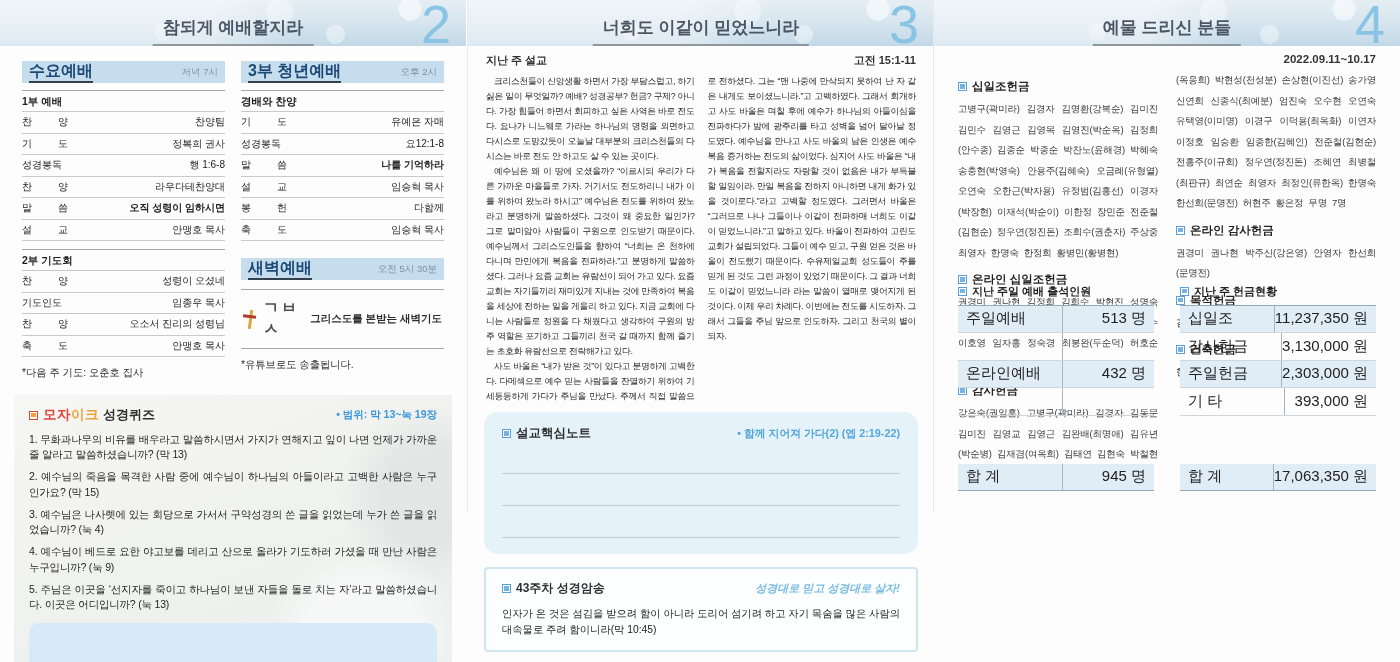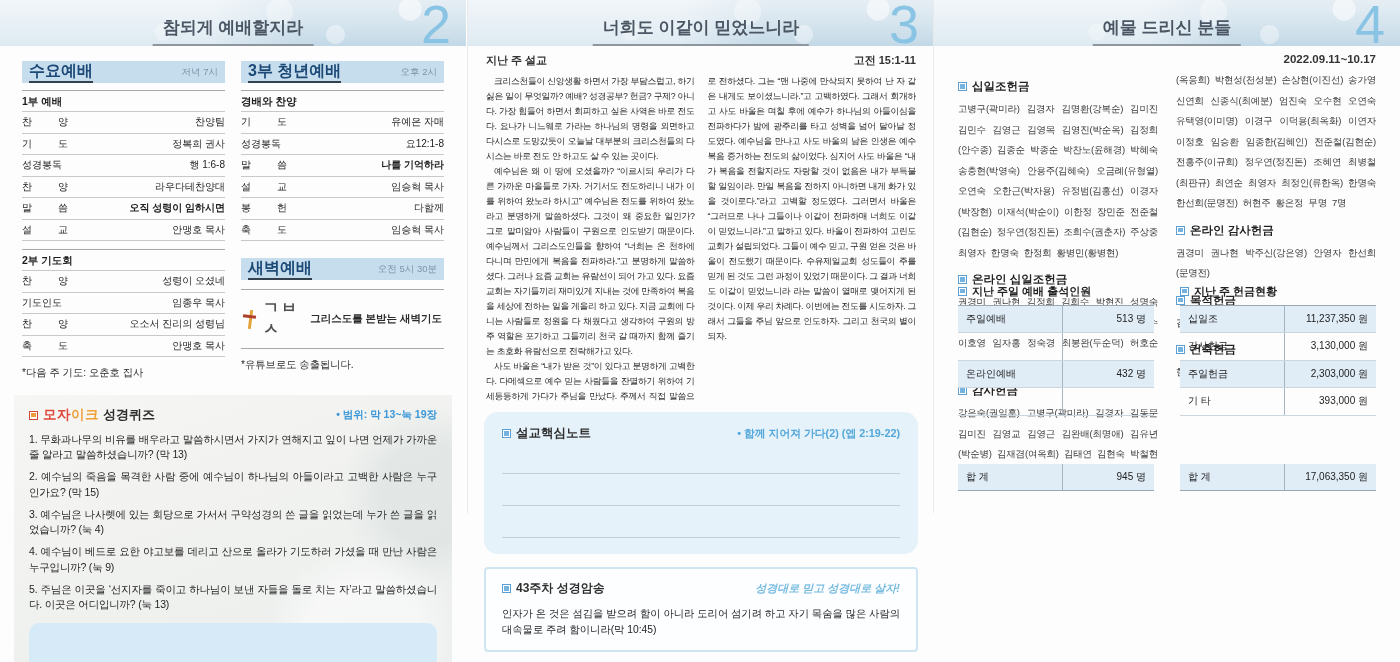--- a/index.html
+++ b/index.html
@@ -101,21 +101,21 @@
   
   .names{margin:5px 24px 0;height:396px;column-count:2;column-gap:18px;column-fill:auto;overflow:hidden;}
   .off-head{display:flex;align-items:center;font-size:11.5px;font-weight:bold;color:#222;
     margin:9px 0 5px;}
   .off-names{margin:0;font-size:9.5px;line-height:20.5px;color:#3a3a3a;
     text-align:justify;word-spacing:2.5px;letter-spacing:-0.2px;}
   .p4-tables{position:absolute;left:24px;right:24px;bottom:22px;display:flex;gap:26px;}
   .ptable{flex:1;min-width:0;}
   .pt-head{display:flex;align-items:center;font-size:11px;font-weight:bold;color:#222;margin-bottom:6px;}
   .pt-body{border-top:1px solid #98a8b4;border-bottom:1px solid #98a8b4;}
-  .pt-row{display:flex;height:26.5px;align-items:stretch;font-size:10px;color:#222;
+  .pt-row{display:flex;height:26.5px;align-items:stretch;font-size:15px;color:#222;
     border-bottom:1px solid #ccd6dd;}
   .pt-row:last-child{border-bottom:none;margin-top:48px;}
   .pt-row.blue{background:#e0edf7;}
   .pt-label{flex:1.15;padding-left:8px;border-right:1px solid #a5b5c1;display:flex;align-items:center;}
   .pt-val{flex:1;text-align:center;padding-right:8px;display:flex;align-items:center;
     justify-content:flex-end;white-space:nowrap;}
 </style>
 </head>
 <body>
 

